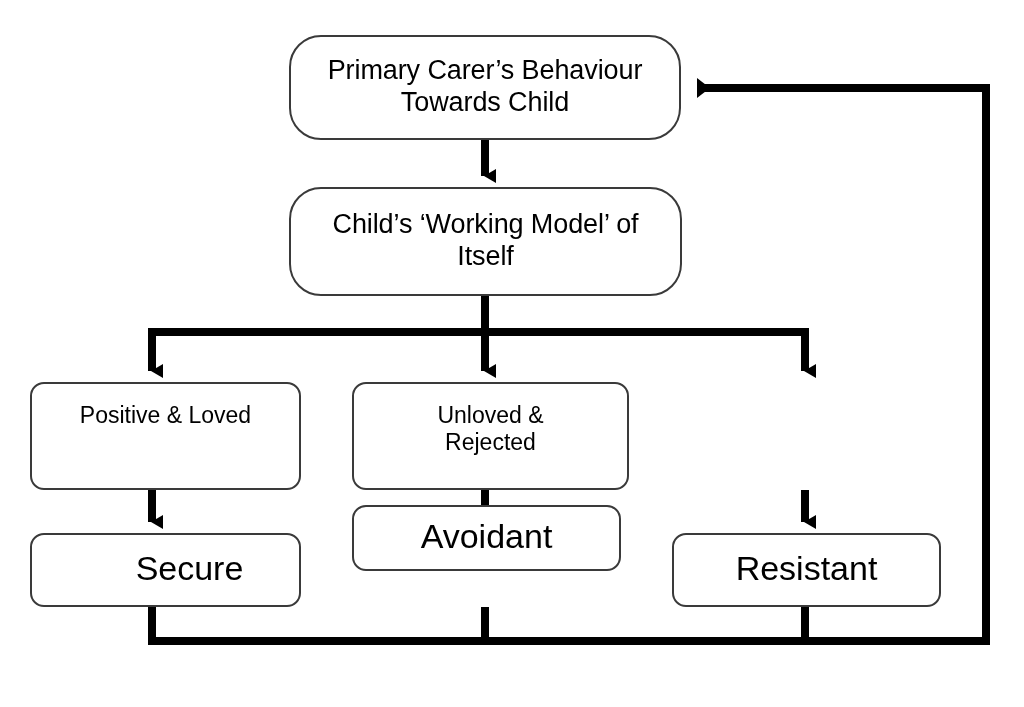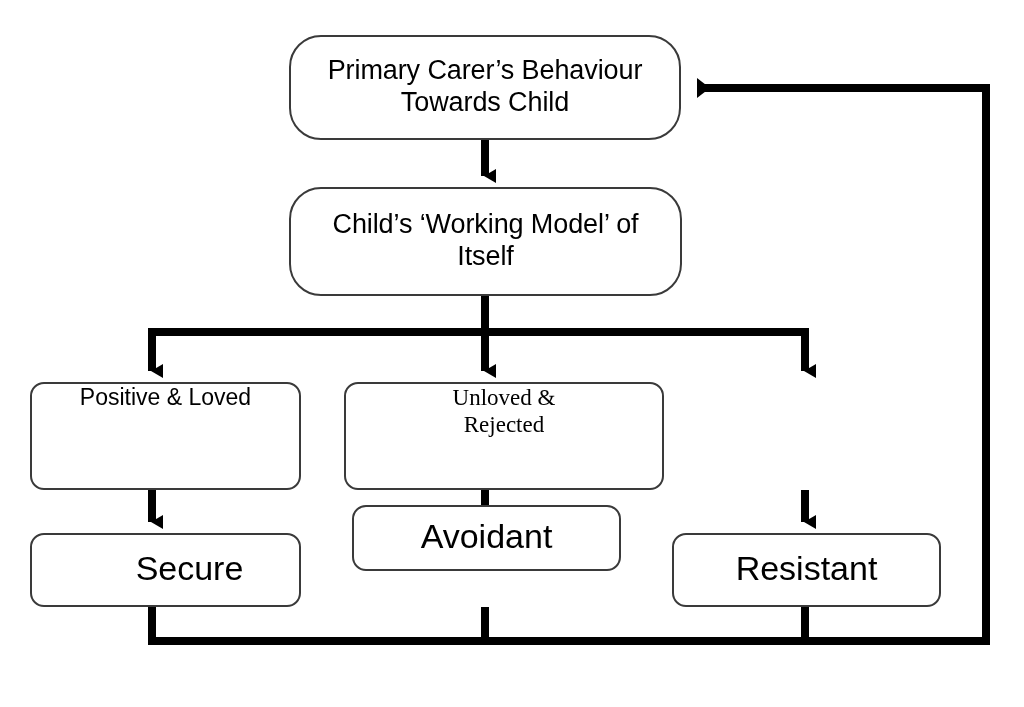--- a/index.html
+++ b/index.html
@@ -53,20 +53,21 @@
     border-radius: 32px;
   }
   .node-top .node-label {
     margin-top: -2px;
     letter-spacing: -0.1px;
   }
   
   .node-mid {
     font-size: 23px;
     align-items: flex-start;
+    padding-top: 18px;
   }
   
   .node-out {
     font-size: 34px;
   }
   .node-out .node-label {
     margin-top: -3px;
   }
 </style>
 </head>
@@ -122,21 +123,21 @@
   </div>
 
   <div class="node node-top" style="left:289px; top:187px; width:393px; height:109px;">
     <span class="node-label">Child’s ‘Working Model’ of
 Itself</span>
   </div>
 
   <div class="node node-mid" style="left:30px; top:382px; width:271px; height:108px;">
     <span class="node-label">Positive &amp; Loved</span>
   </div>
-  <div class="node node-mid" style="left:344px; top:382px; width:320px; height:108px;font-family:Liberation Serif, serif;">
+  <div class="node node-mid" style="left:352px; top:382px; width:277px; height:108px;">
     <span class="node-label">Unloved &amp;
 Rejected</span>
   </div>
 
   <div class="node node-out" style="left:30px; top:533px; width:271px; height:74px;padding-left:48px;">
     <span class="node-label">Secure</span>
   </div>
   <div class="node node-out" style="left:352px; top:505px; width:269px; height:66px;">
     <span class="node-label">Avoidant</span>
   </div>

